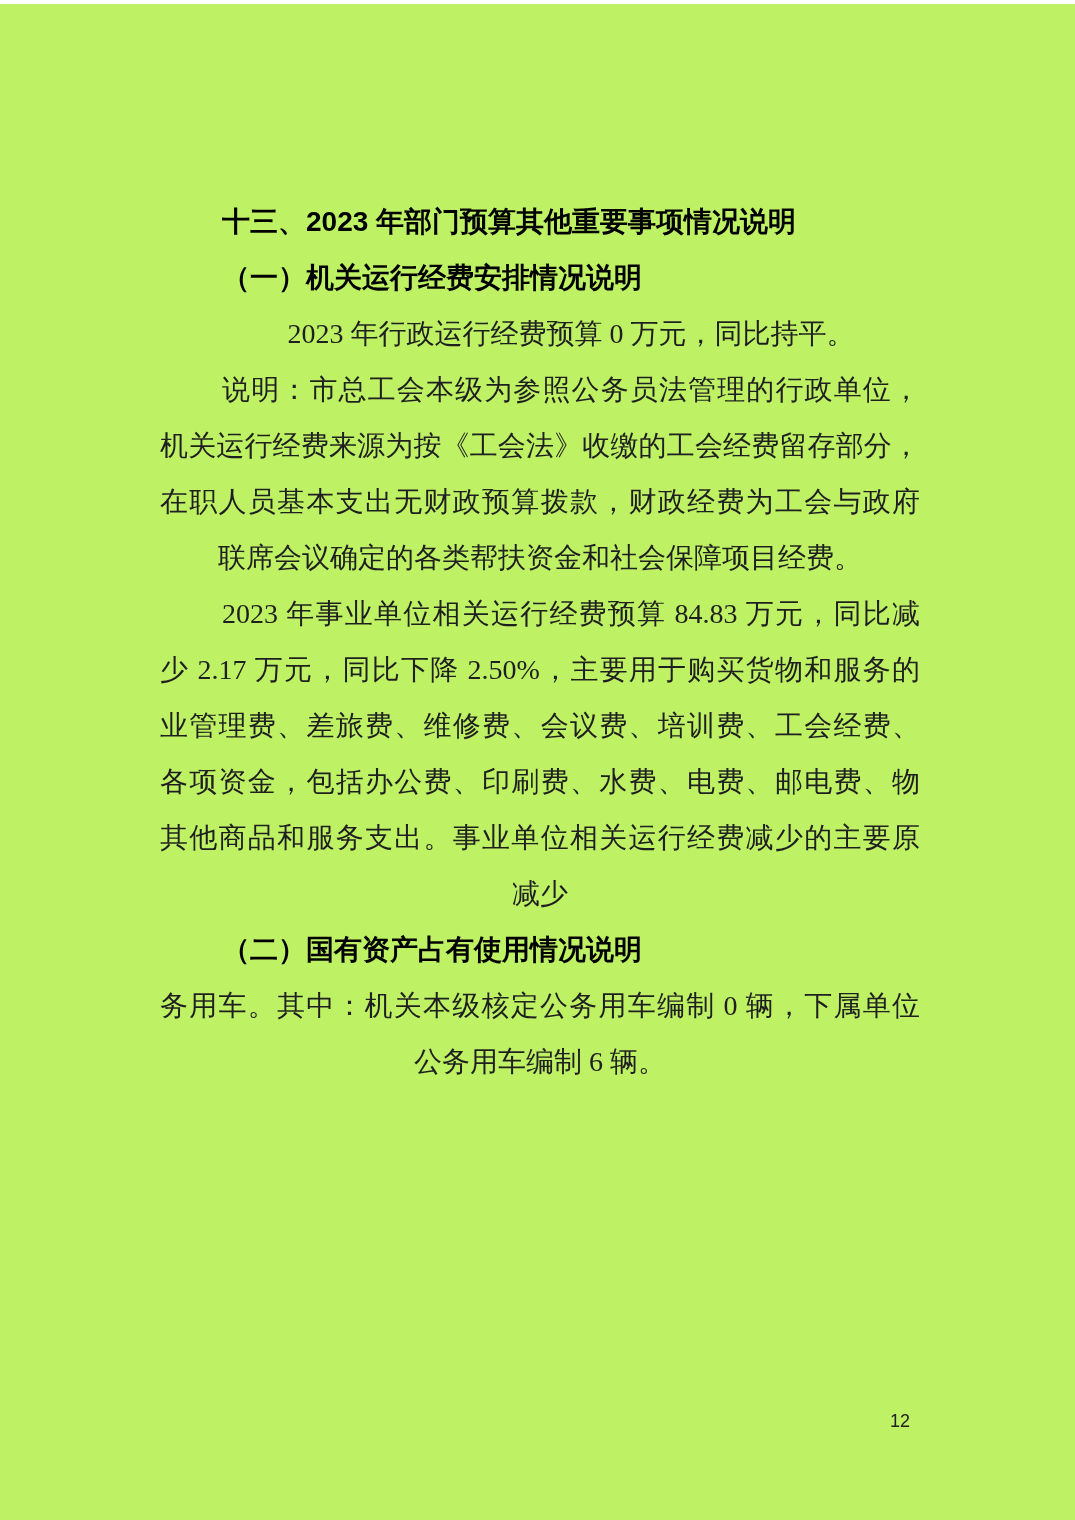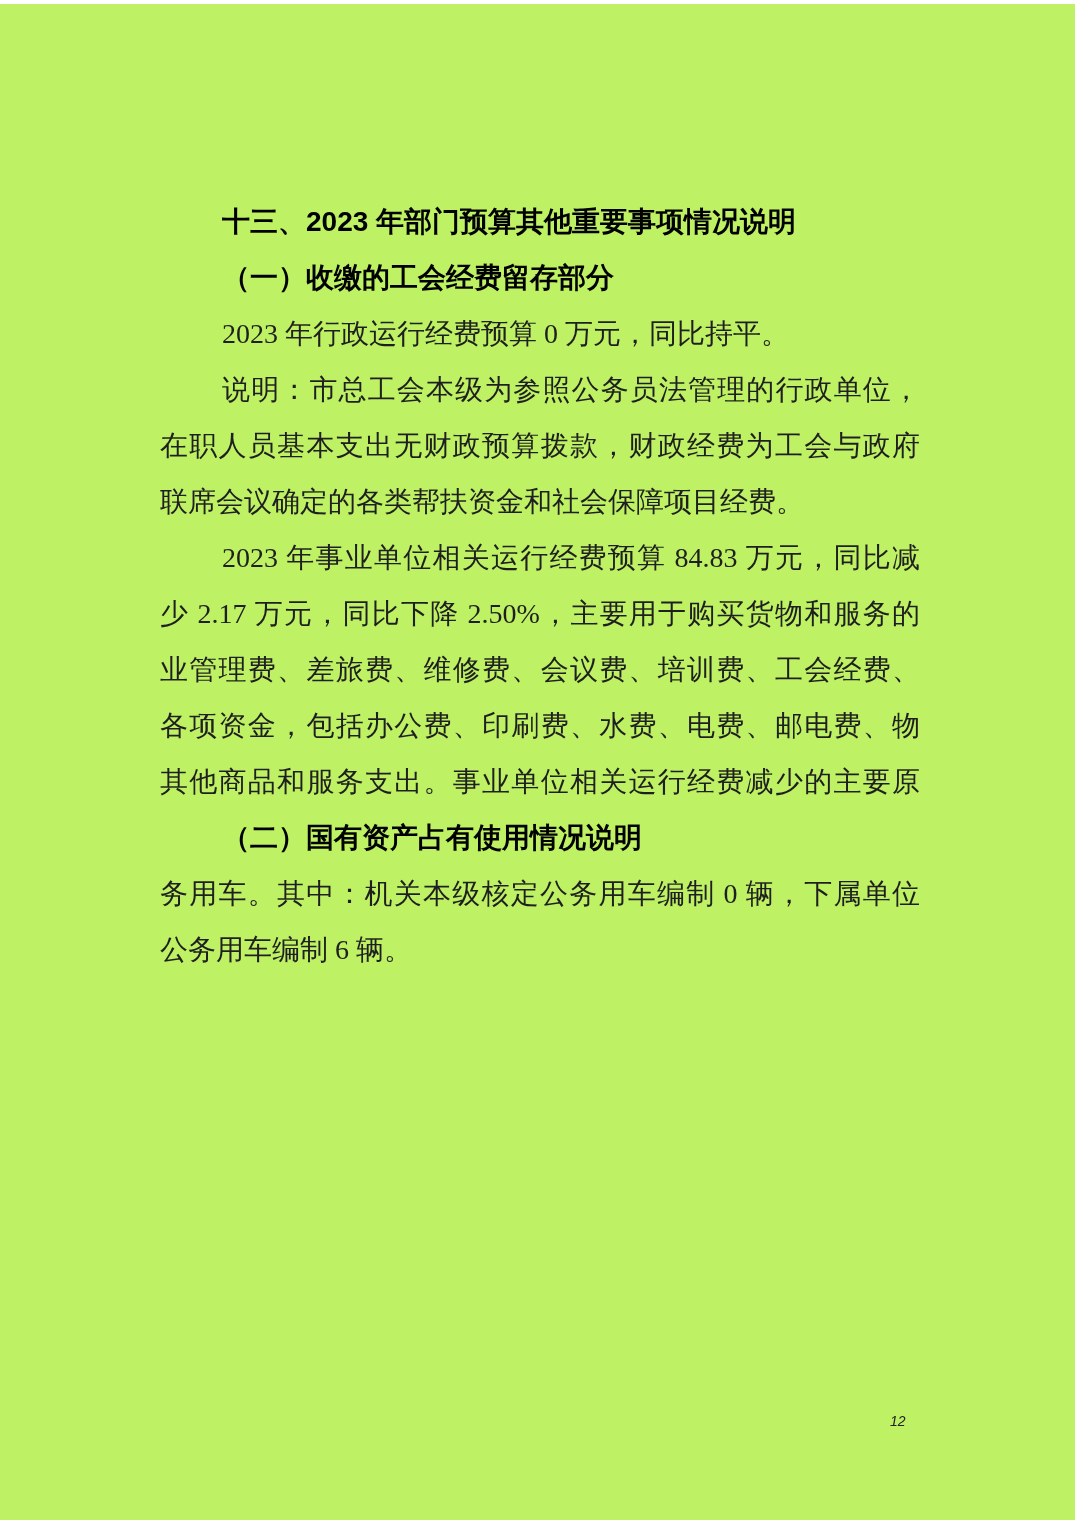--- a/index.html
+++ b/index.html
@@ -21,21 +21,21 @@
   }
   .doc-body {
     position: absolute;
     left: 160px;
     top: 190px;
     width: 760px;
     font-size: 28px;
     line-height: 56px;
   }
   .line {
-    text-align: left;
+    text-align: center;
     min-height: 56px;
   }
   .line.justify {
     text-align: justify;
     text-align-last: justify;
     text-justify: inter-character;
   }
   .line.indent,
   .heading {
     text-indent: 62px;
@@ -43,41 +43,42 @@
   .heading {
     font-family: "Liberation Sans", "DejaVu Sans", sans-serif;
     font-weight: 700;
     color: #000000;
     min-height: 56px;
   }
   .page-number {
     position: absolute;
     left: 890px;
     top: 1404px;
-    font-size: 14px;
+    font-size: 18px;
     line-height: 26px;
     font-family: "Liberation Sans", "DejaVu Sans", sans-serif;
     color: #222222;
-    font-style: italic;
   }
 </style>
 </head>
 <body>
 
 <div class="page">
   <main class="doc-body">
       <div class="heading">十三、2023 年部门预算其他重要事项情况说明</div>
-      <div class="heading">（一）收缴的工会经费留存部分</div>
+      <div class="heading">（一）机关运行经费安排情况说明</div>
       <div class="line indent">2023 年行政运行经费预算 0 万元，同比持平。</div>
       <div class="line justify indent">说明：市总工会本级为参照公务员法管理的行政单位，</div>
+      <div class="line justify">机关运行经费来源为按《工会法》收缴的工会经费留存部分，</div>
       <div class="line justify">在职人员基本支出无财政预算拨款，财政经费为工会与政府</div>
       <div class="line">联席会议确定的各类帮扶资金和社会保障项目经费。</div>
       <div class="line justify indent">2023 年事业单位相关运行经费预算 84.83 万元，同比减</div>
       <div class="line justify">少 2.17 万元，同比下降 2.50%，主要用于购买货物和服务的</div>
       <div class="line justify">业管理费、差旅费、维修费、会议费、培训费、工会经费、</div>
       <div class="line justify">各项资金，包括办公费、印刷费、水费、电费、邮电费、物</div>
       <div class="line justify">其他商品和服务支出。事业单位相关运行经费减少的主要原</div>
+      <div class="line">减少</div>
       <div class="heading">（二）国有资产占有使用情况说明</div>
       <div class="line justify">务用车。其中：机关本级核定公务用车编制 0 辆，下属单位</div>
       <div class="line">公务用车编制 6 辆。</div>
     </main>
   <div class="page-number">12</div>
 </div>
 
 </body></html>

